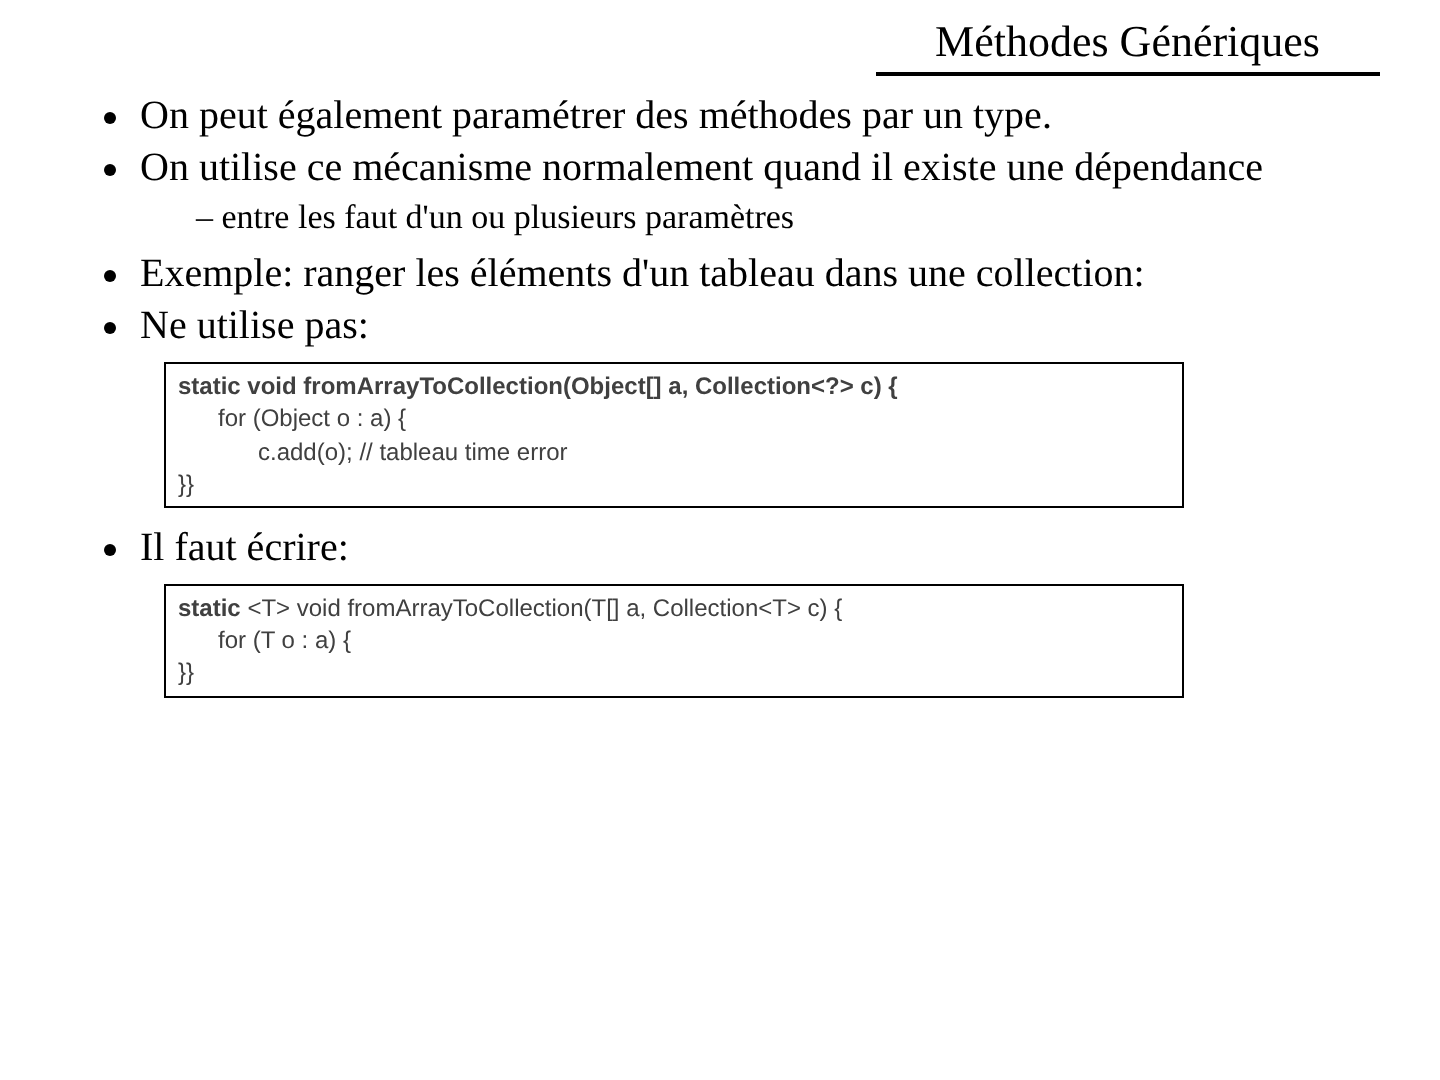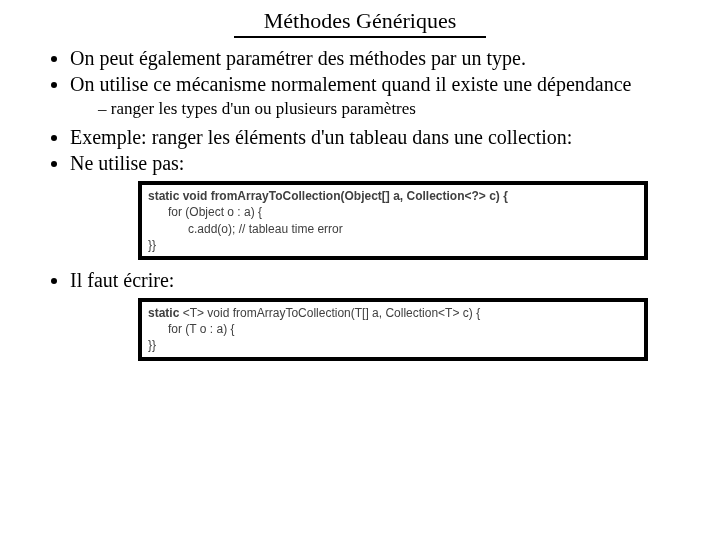--- a/index.html
+++ b/index.html
@@ -12,21 +12,21 @@
     background: #fff;
     color: #000;
   }
   .slide {
     width: 720px;
     height: 540px;
     padding: 8px 30px 0 30px;
     position: relative;
   }
   .title-wrap {
-    text-align: center;
+    text-align: right;
     margin: 0 0 6px 0;
   }
   .title {
     display: inline-block;
     font-size: 22px;
     font-weight: normal;
     border-bottom: 2px solid #000;
     padding: 0 30px 2px 30px;
   }
   ul.main {
@@ -46,22 +46,22 @@
   }
   ul.sub > li {
     font-size: 17px;
     line-height: 1.25;
     margin: 0;
   }
   ul.sub > li::before {
     content: "– ";
   }
   .codebox {
-    margin: 6px 0 4px 108px;
-    border: 4px solid #000000;
+    margin: 6px 0 4px 52px;
+    border: 1px solid #000000;
     background: #fff;
     font-family: Arial, Helvetica, sans-serif;
     font-size: 12px;
     color: #404040;
     padding: 3px 6px 3px 6px;
     width: 510px;
     line-height: 1.35;
     white-space: nowrap;
   }
   .codebox .line1 { font-weight: bold; }
@@ -76,21 +76,21 @@
 
   <div class="title-wrap">
     <span class="title">Méthodes Génériques</span>
   </div>
 
   <ul class="main">
     <li>On peut également paramétrer des méthodes par un type.</li>
     <li>
       <span>On utilise ce mécanisme normalement quand il existe une dépendance</span>
       <ul class="sub">
-        <li>ranger les types d'un ou plusieurs paramètres</li>
+        <li>entre les faut d'un ou plusieurs paramètres</li>
       </ul>
     </li>
     <li>Exemple: ranger les éléments d'un tableau dans une collection:</li>
     <li>Ne utilise pas:</li>
   </ul>
 
   <div class="codebox">
     <span class="line1">static void fromArrayToCollection(Object[] a, Collection&lt;?&gt; c) {</span><br>
     <span class="ind">for (Object o : a) {</span>
     <span class="ind2">c.add(o); // tableau time error</span>

